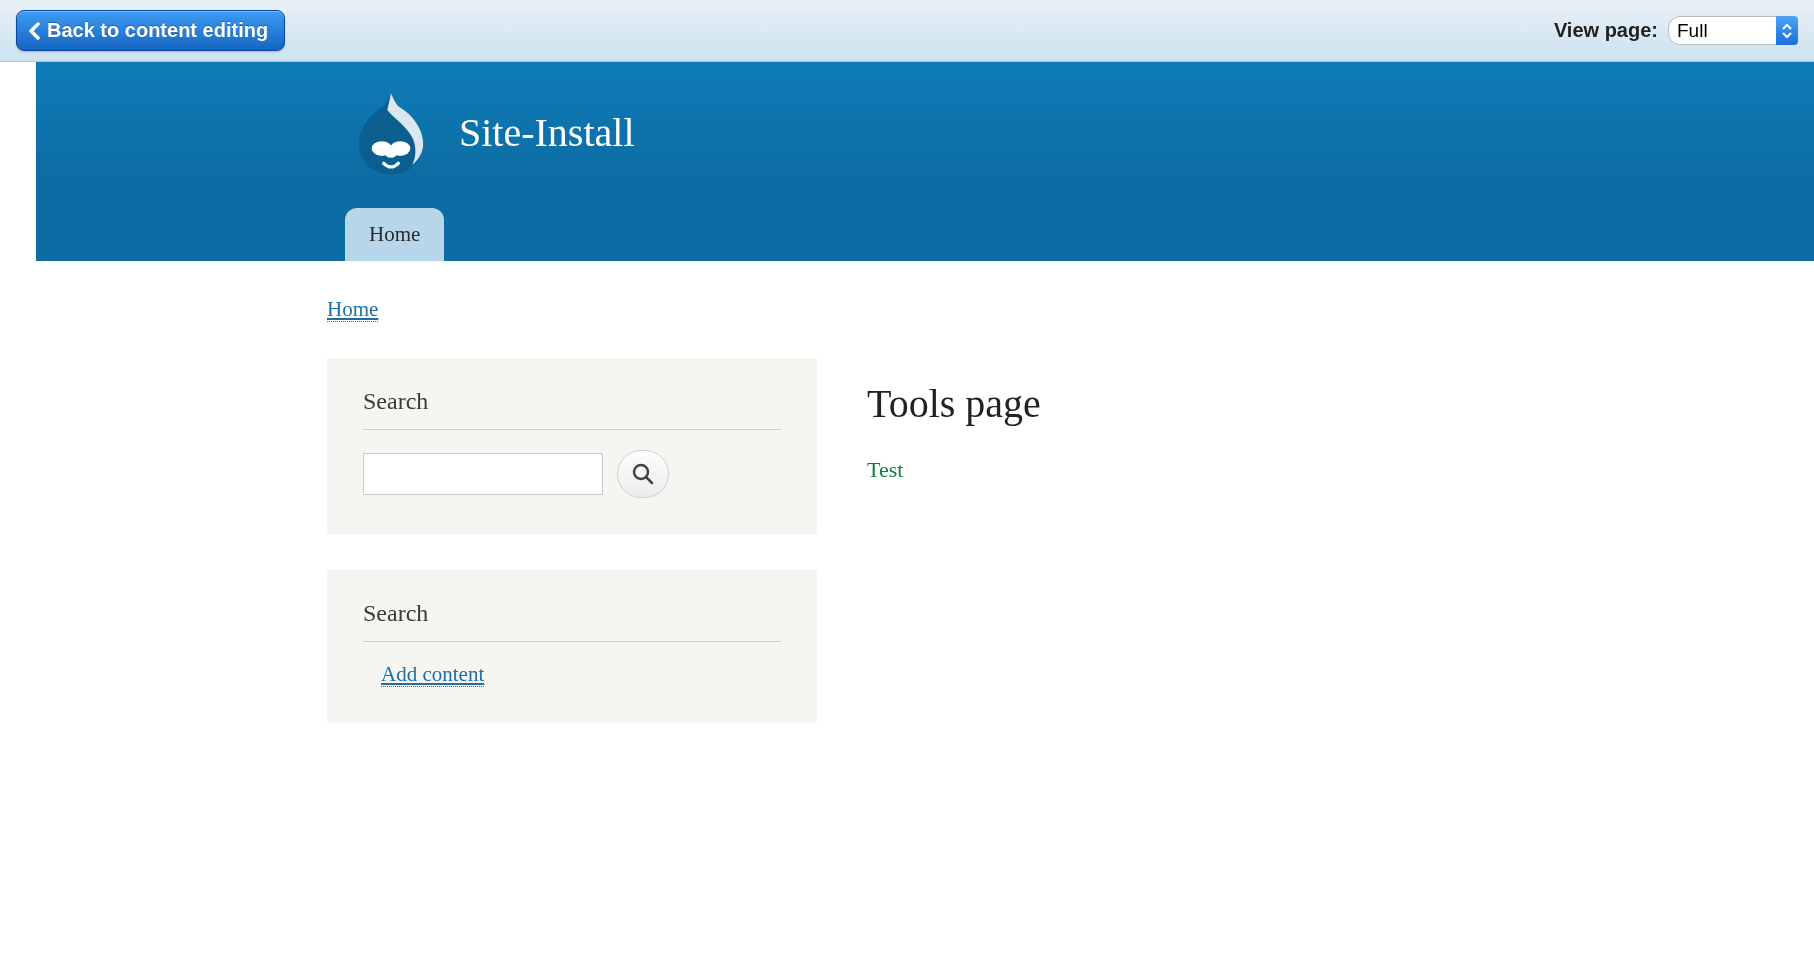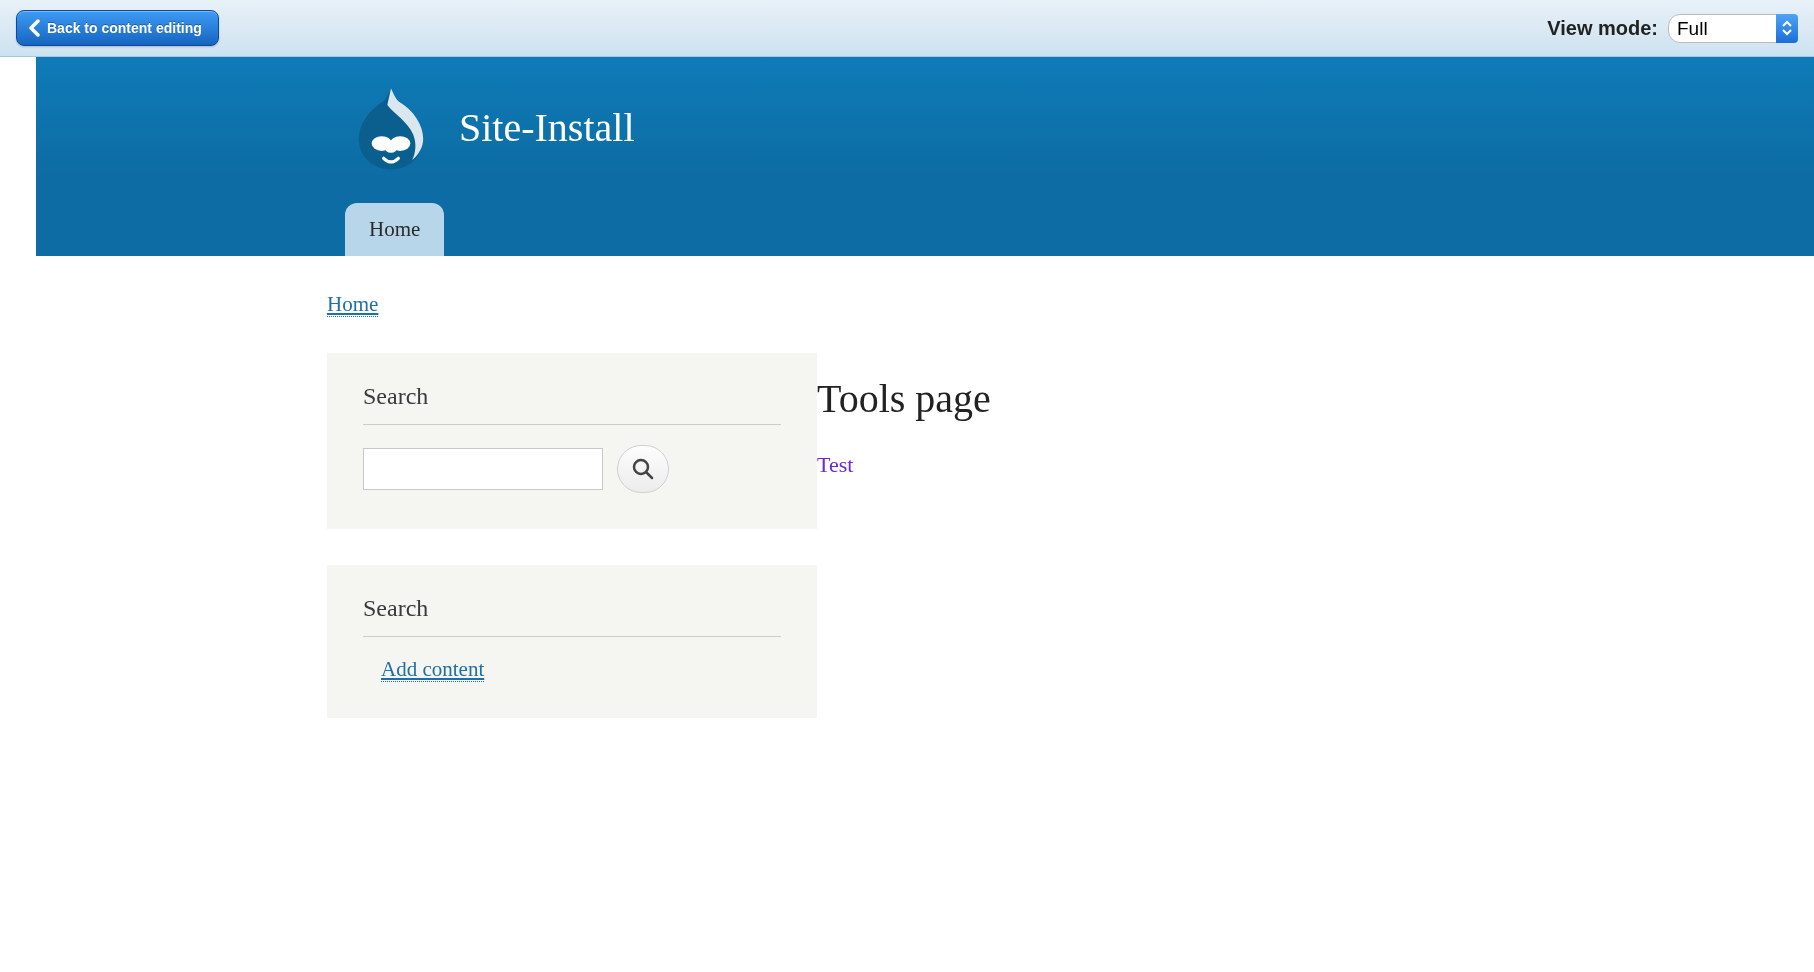--- a/index.html
+++ b/index.html
@@ -13,21 +13,21 @@
       align-items: center;
       justify-content: space-between;
       font-family: 'Lucida Grande', Arial, sans-serif;
     }
     .back-button {
       background: linear-gradient(to bottom, #3e9bf4, #1565c0);
       color: #fff;
       border: 1px solid #0d47a1;
       border-radius: 8px;
       padding: 8px 16px 8px 10px;
-      font-size: 14px;
+      font-size: 20px;
       font-weight: bold;
       display: flex;
       align-items: center;
       cursor: pointer;
       box-shadow: inset 0 1px 0 rgba(255,255,255,0.3), 0 1px 2px rgba(0,0,0,0.2);
       text-shadow: 0 -1px 0 rgba(0,0,0,0.3);
     }
     .back-button svg { margin-right: 6px; }
     .view-mode-group { display: flex; align-items: center; gap: 10px; }
     .view-mode-label { font-size: 20px; font-weight: bold; color: #222; }
@@ -83,21 +83,21 @@
     .page-body { max-width: 1200px; margin: 0 auto; padding: 36px 20px; }
     .breadcrumb { margin-bottom: 36px; }
     .breadcrumb a {
       color: #1e6ea7;
       font-size: 21px;
       text-decoration: underline;
       border-bottom: 1px dotted #1e6ea7;
       font-family: Georgia, serif;
     }
 
-    .columns { display: flex; align-items: flex-start; }
+    .columns { display: flex; gap: 50px; align-items: flex-start; }
     .sidebar { width: 490px; flex-shrink: 0; }
     .main { flex: 1; padding-top: 22px; }
 
     .block {
       background: #f5f5f2;
       padding: 30px 36px 36px 36px;
       margin-bottom: 36px;
     }
     .block-title {
       font-size: 24px;
@@ -129,34 +129,34 @@
       color: #1e6ea7;
       font-size: 21px;
       text-decoration: underline;
       border-bottom: 1px dotted #1e6ea7;
       margin-left: 18px;
       font-family: Georgia, serif;
       cursor: pointer;
     }
 
     .page-title { font-size: 40px; color: #222; font-weight: normal; margin-bottom: 30px; font-family: Georgia, serif; }
-    .page-content { font-size: 22px; color: #6d28d9; font-family: Georgia, serif; }
+    .page-content { font-size: 22px; color: #15803d; font-family: Georgia, serif; }
   </style>
 </head>
 <body>
 
 <div class="top-bar">
   <button class="back-button">
     <svg width="14" height="18" viewBox="0 0 14 18">
       <path d="M11 2 L4 9 L11 16" stroke="#fff" stroke-width="3.5" fill="none" stroke-linecap="round" stroke-linejoin="round"></path>
     </svg>
     <span>Back to content editing</span>
   </button>
   <div class="view-mode-group">
-    <span class="view-mode-label">View mode:</span>
+    <span class="view-mode-label">View page:</span>
     <span class="select-wrap">
       <select class="view-mode-select">
         <option>Full</option>
       </select>
       <svg class="select-arrows" width="12" height="16" viewBox="0 0 12 16">
         <path d="M2 6 L6 2 L10 6" stroke="#fff" stroke-width="2" fill="none"></path>
         <path d="M2 10 L6 14 L10 10" stroke="#fff" stroke-width="2" fill="none"></path>
       </svg>
     </span>
   </div>

